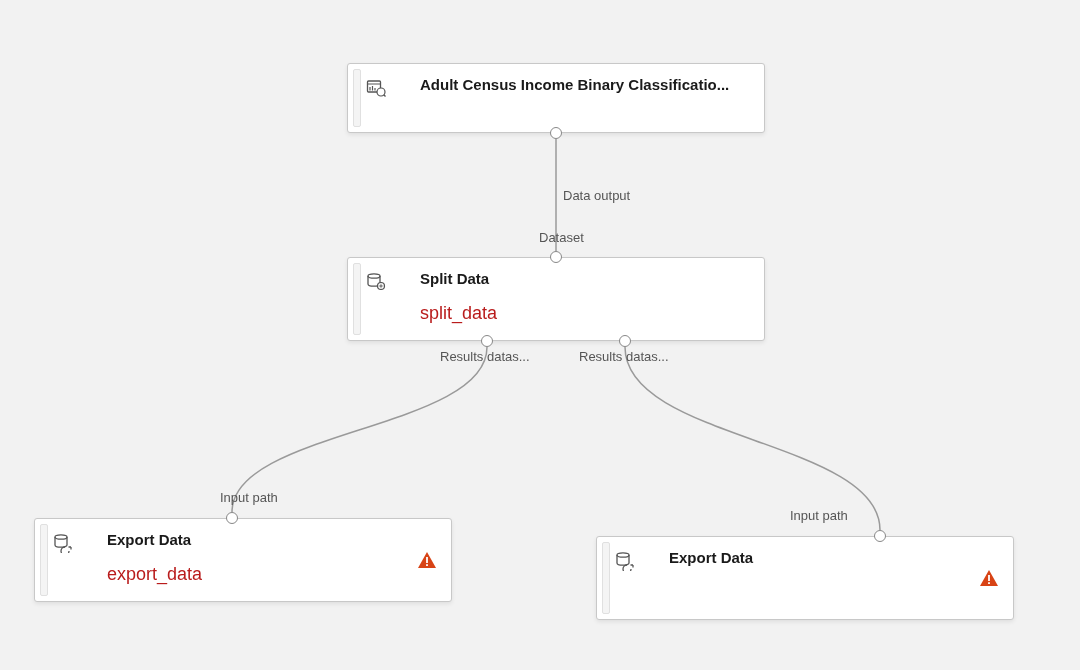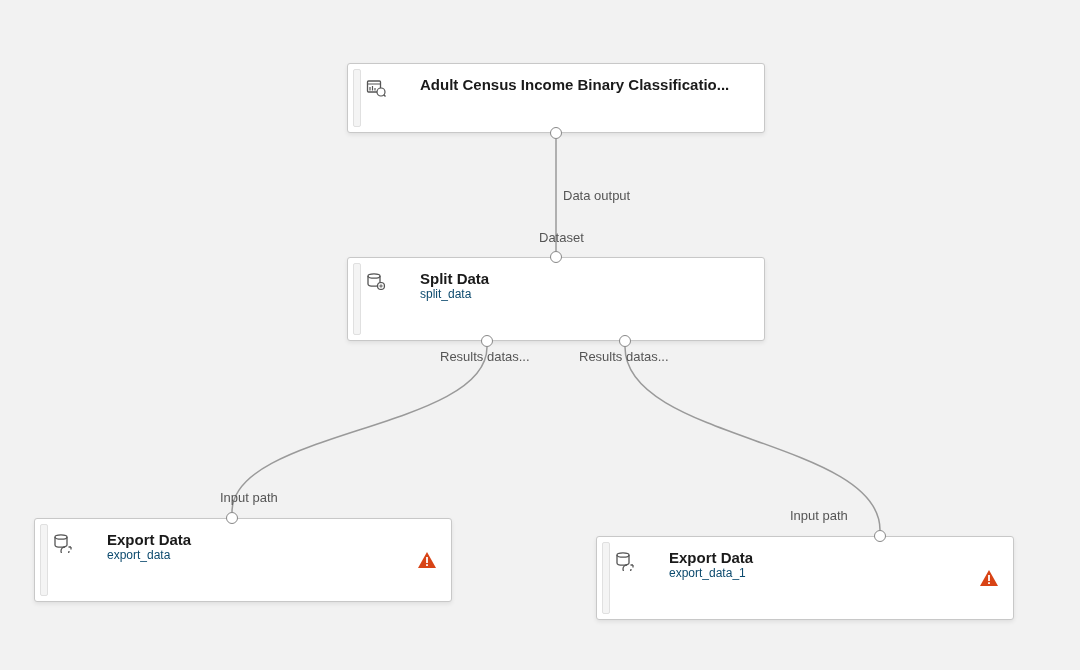--- a/index.html
+++ b/index.html
@@ -64,23 +64,23 @@
   }
   .node .title {
     font-size: 15px;
     font-weight: 600;
     color: #1a1a1a;
     white-space: nowrap;
     overflow: hidden;
     text-overflow: ellipsis;
   }
   .node .subtitle {
-    font-size: 12px;
-    color: #0c4a6e;
-    margin-top: 0px;
+    font-size: 18px;
+    color: #b91c1c;
+    margin-top: 16px;
   }
   .node .warn {
     position: absolute;
     right: 14px;
     top: 50%;
     transform: translateY(-50%);
     width: 20px;
     height: 18px;
   }
   .port {
@@ -203,21 +203,20 @@
           <ellipse cx="8" cy="4" rx="6" ry="2.2" fill="none" stroke="#555" stroke-width="1.3"></ellipse>
           <path d="M2 4 v8 a6 2.2 0 0 0 12 0 V4" fill="none" stroke="#555" stroke-width="1.3"></path>
           <g stroke="#555" stroke-width="1.3" fill="none">
             <path d="M12 14 a4 4 0 1 0 4 4"></path>
             <path d="M18 14 l-2.5 0 M18 14 l0 2.5"></path>
           </g>
         </svg>
       </span>
       <div class="labels">
         <div class="title">Export Data</div>
-        <div class="subtitle">export_data_1</div>
       </div>
     </div>
     <span class="warn">
       <svg width="20" height="18" viewBox="0 0 20 18">
         <path d="M10 1 L19 17 H1 Z" fill="#d84315"></path>
         <rect x="9.1" y="6" width="1.8" height="6" fill="#fff"></rect>
         <rect x="9.1" y="13.2" width="1.8" height="1.8" fill="#fff"></rect>
       </svg>
     </span>
   </div>

